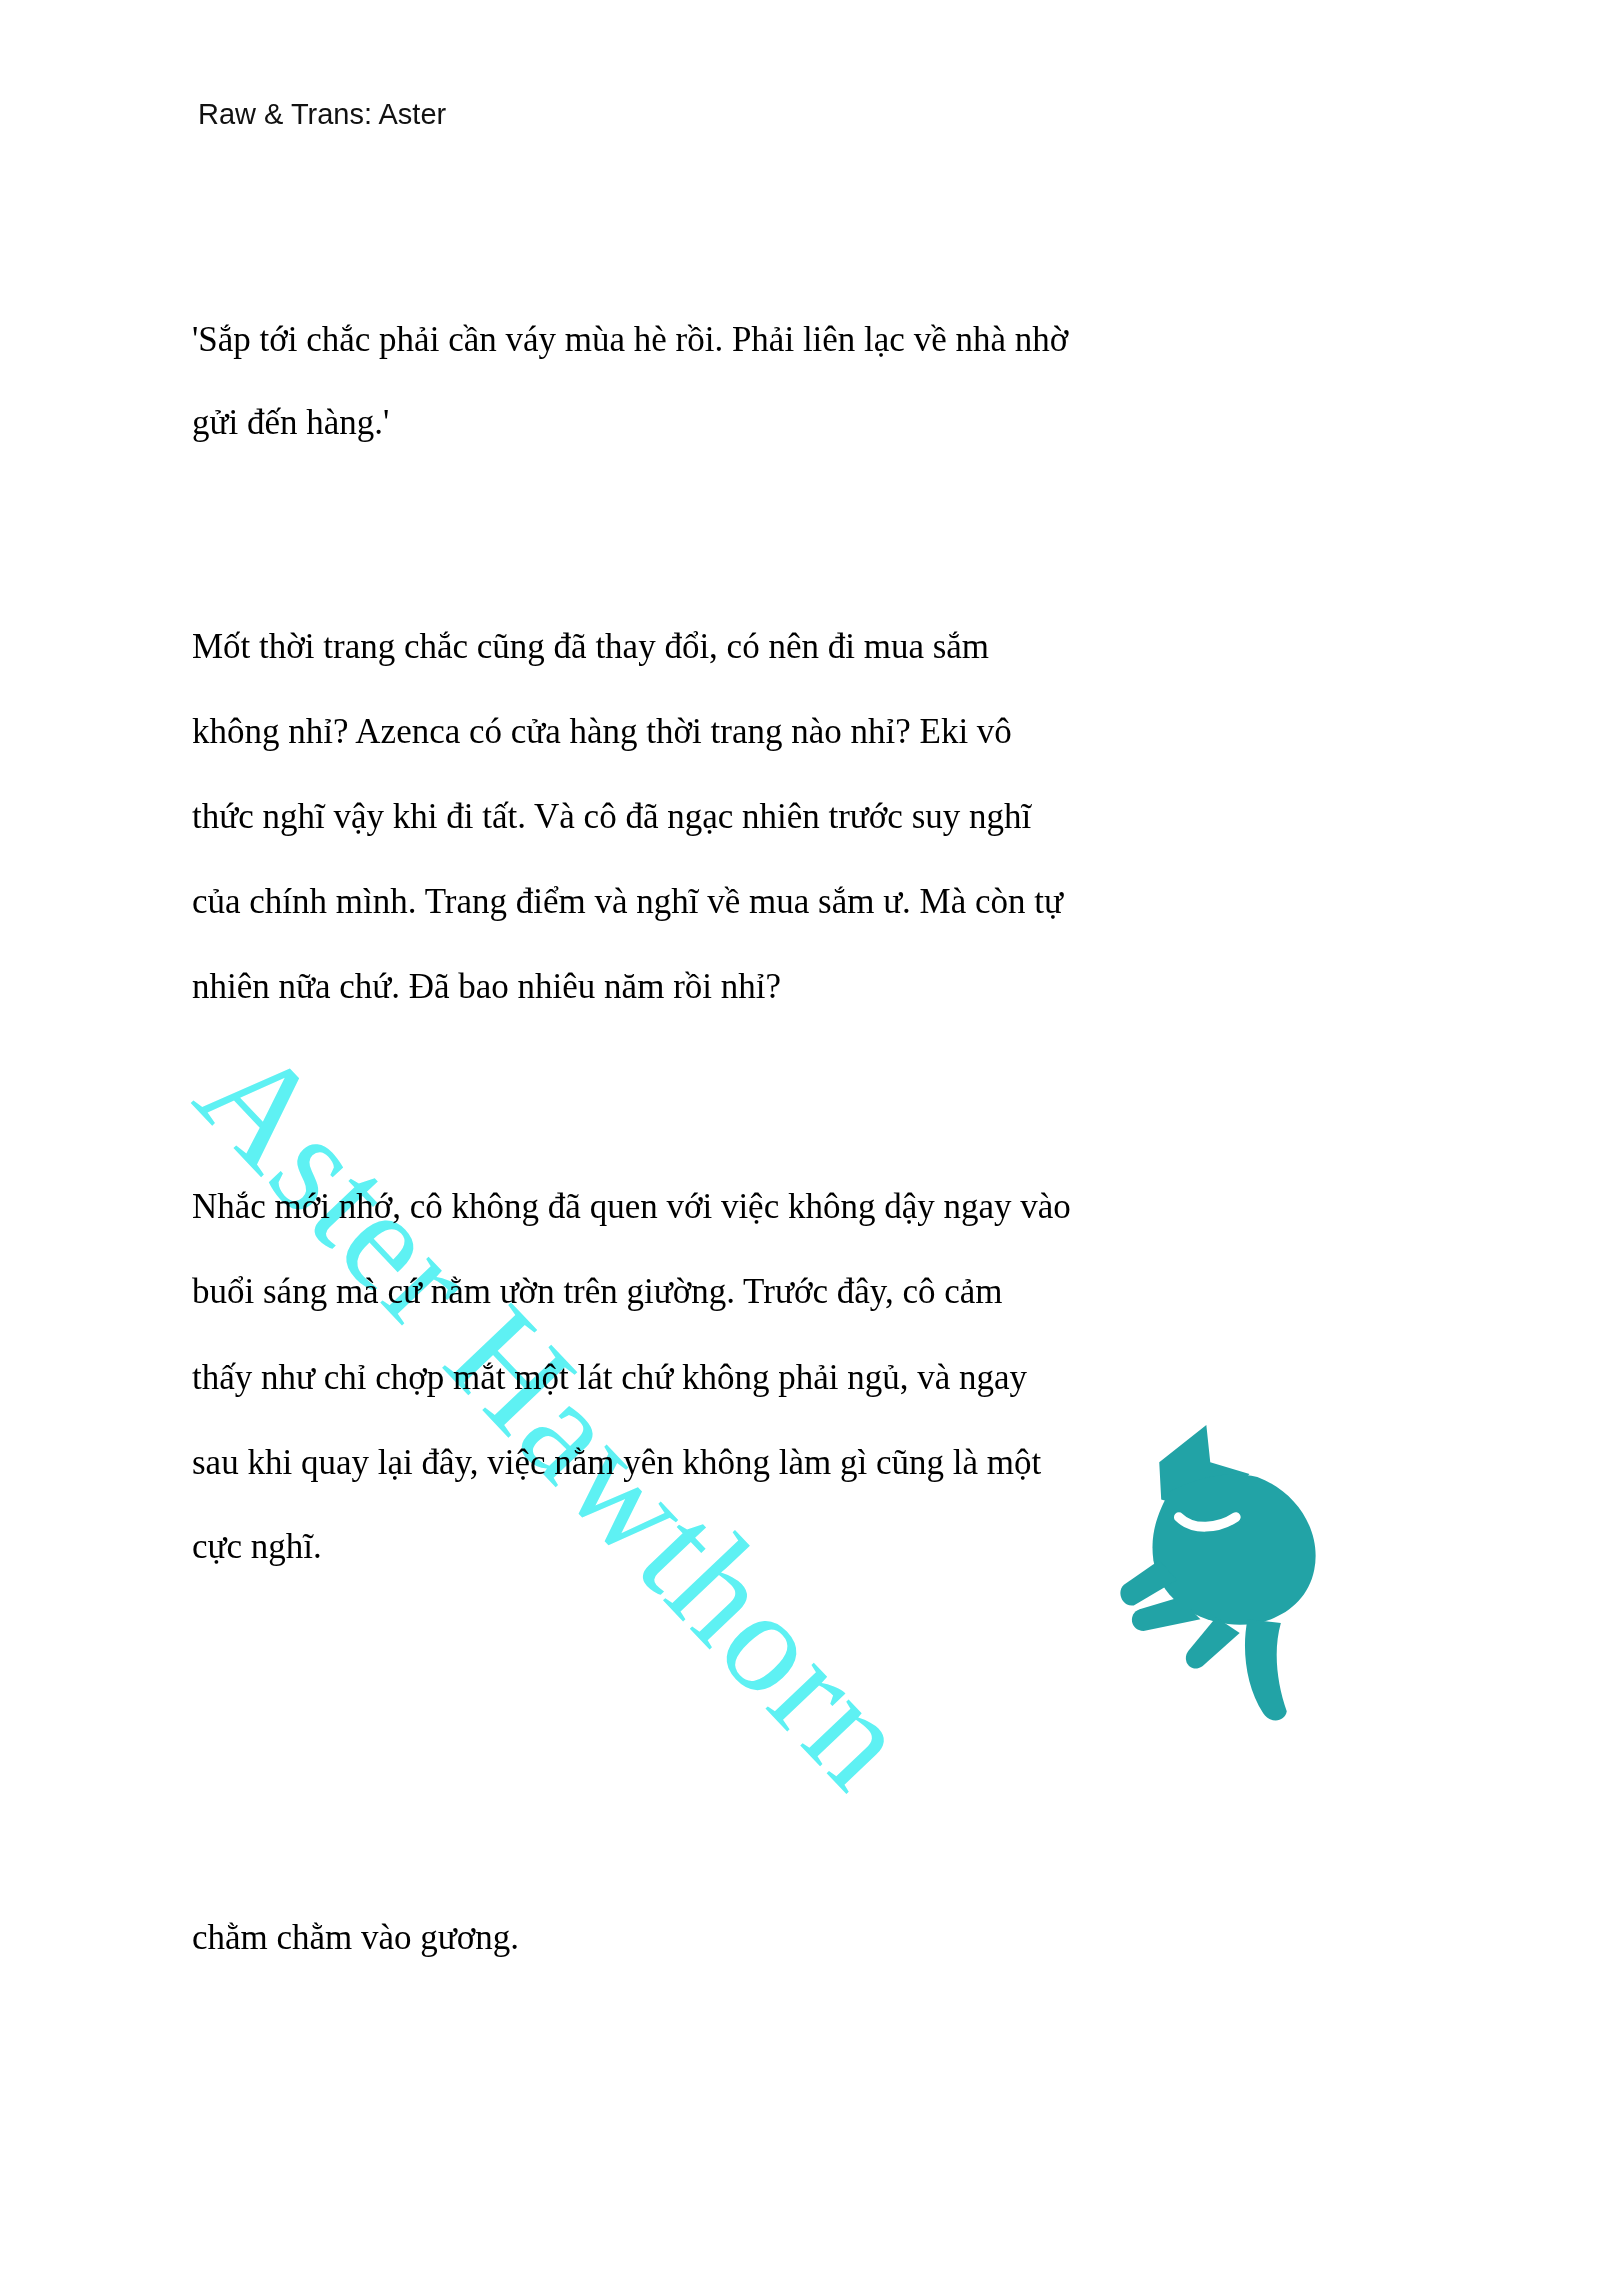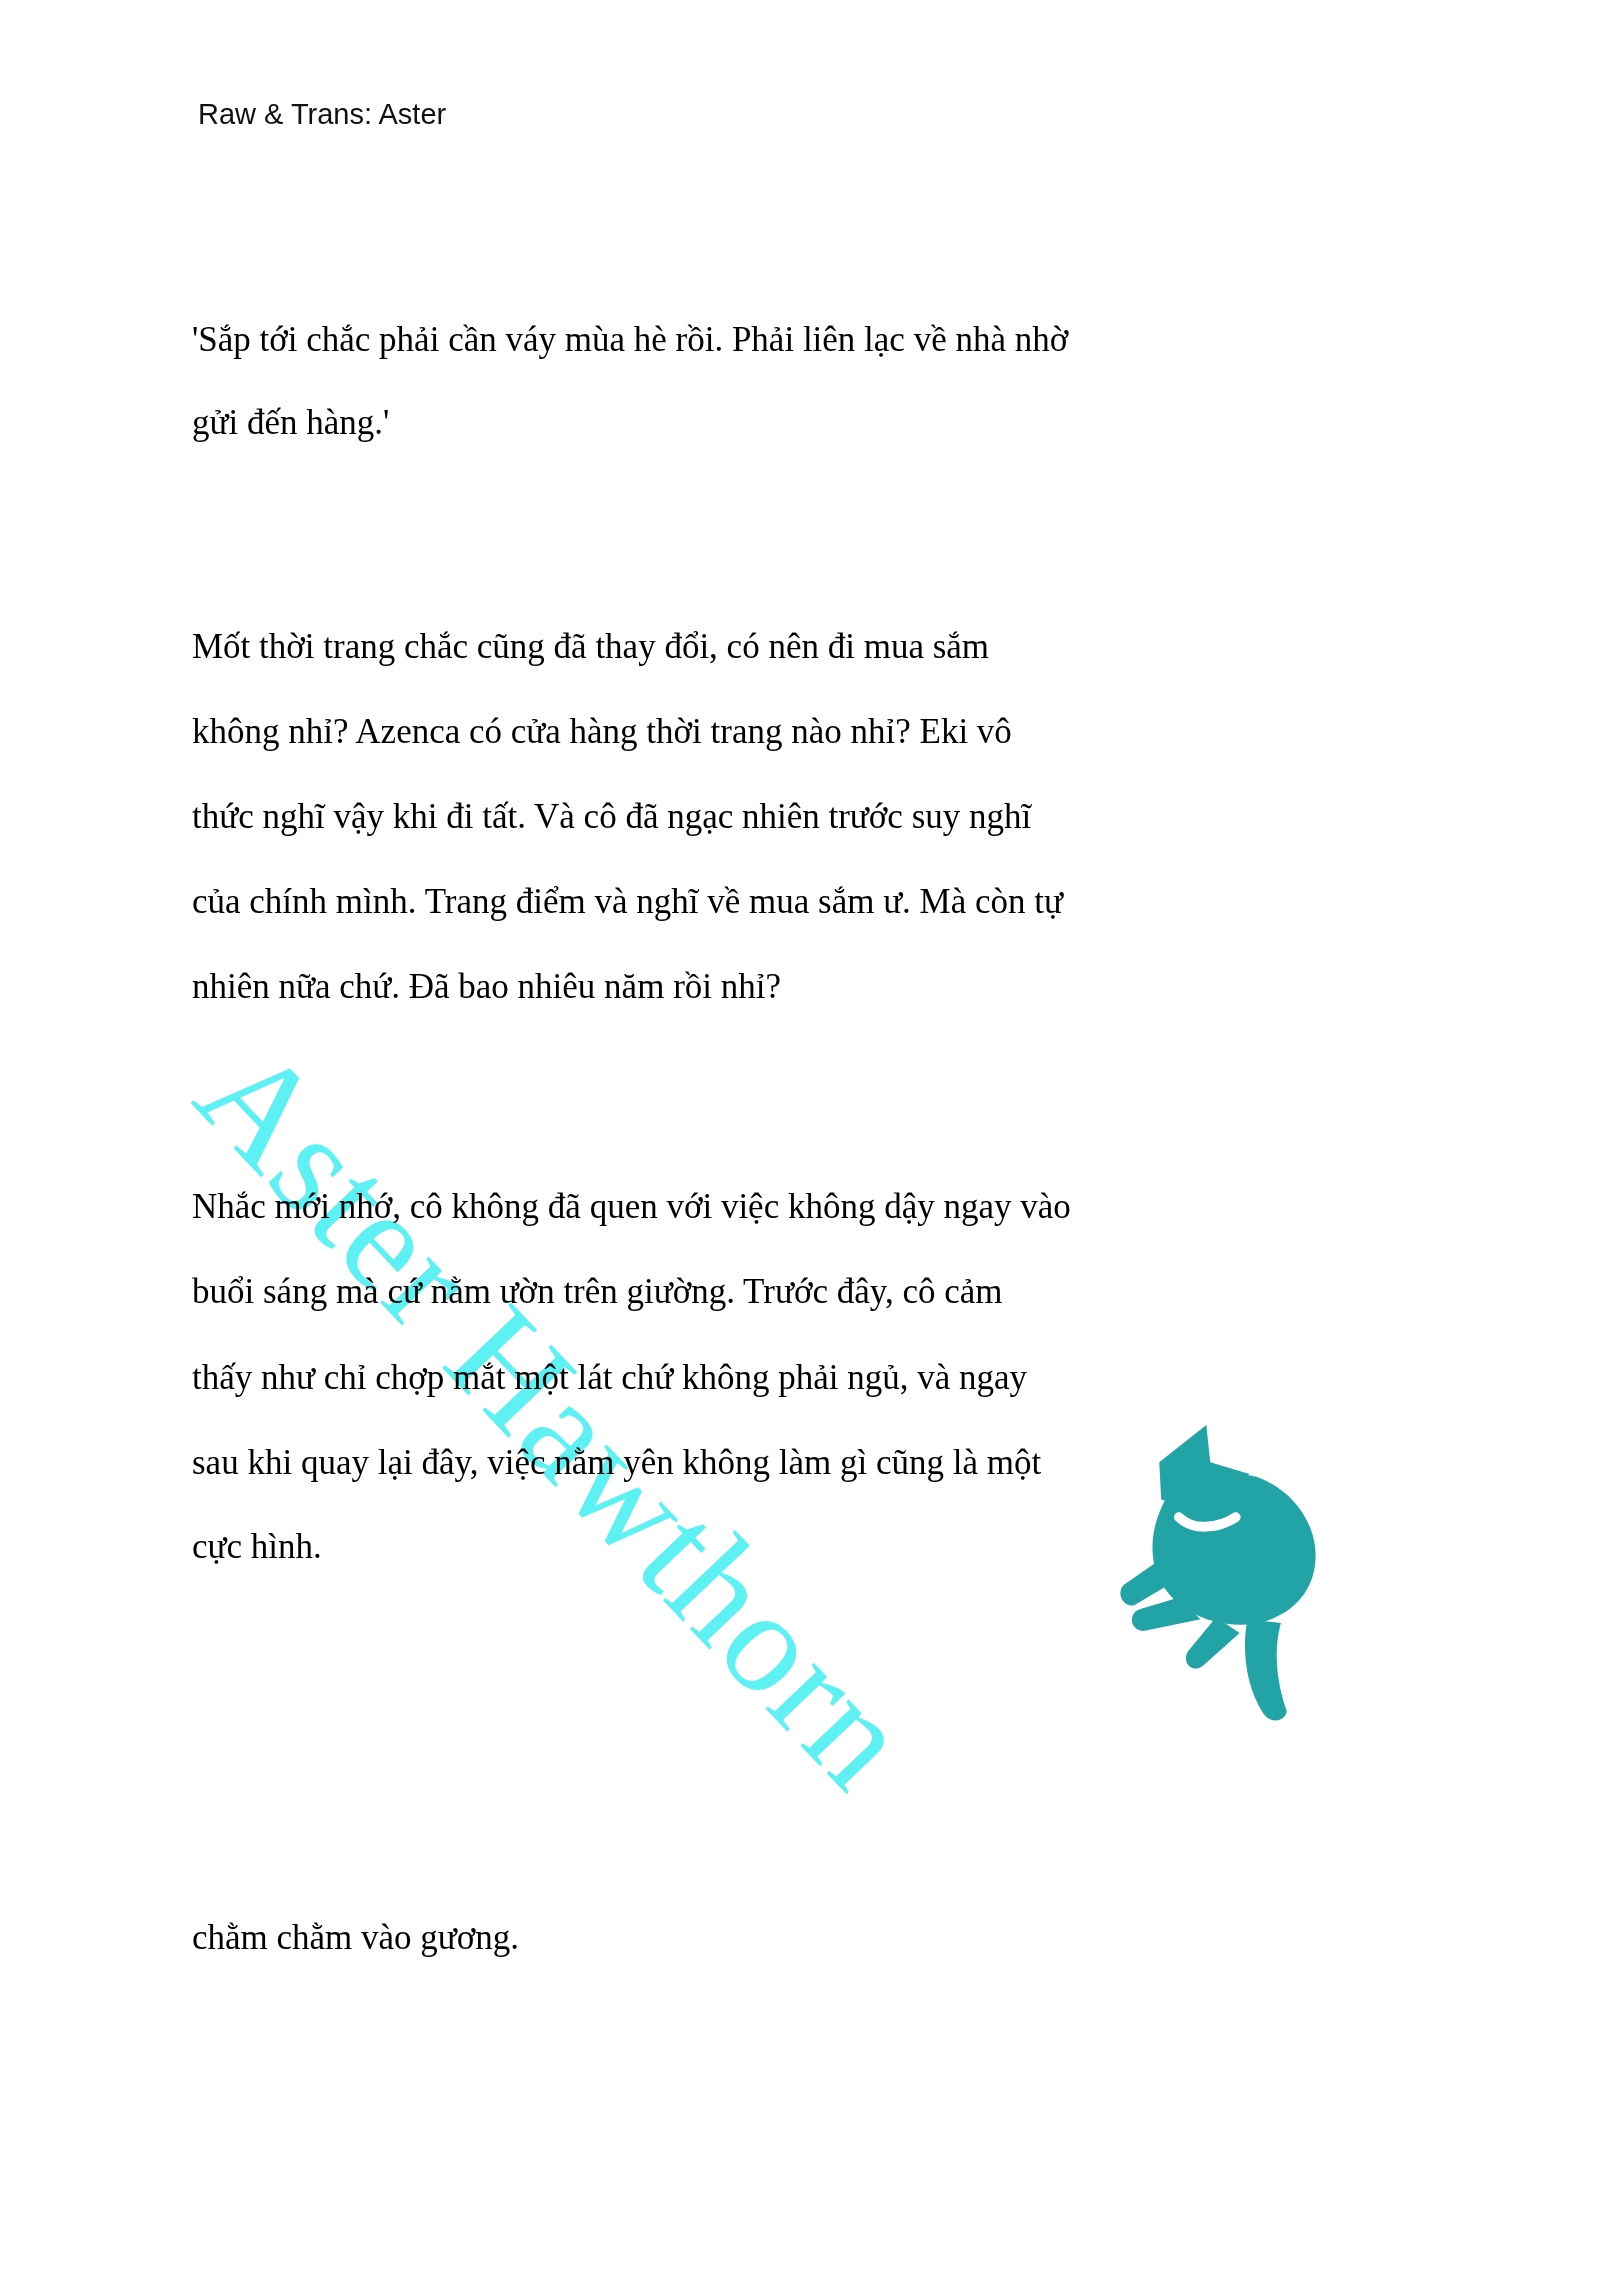--- a/index.html
+++ b/index.html
@@ -101,18 +101,18 @@
   <div class="line" style="top:617px">Mốt thời trang chắc cũng đã thay đổi, có nên đi mua sắm</div>
   <div class="line" style="top:702px">không nhỉ? Azenca có cửa hàng thời trang nào nhỉ? Eki vô</div>
   <div class="line" style="top:787px">thức nghĩ vậy khi đi tất. Và cô đã ngạc nhiên trước suy nghĩ</div>
   <div class="line" style="top:872px">của chính mình. Trang điểm và nghĩ về mua sắm ư. Mà còn tự</div>
   <div class="line" style="top:957px">nhiên nữa chứ. Đã bao nhiêu năm rồi nhỉ?</div>
 
   <div class="line" style="top:1177px">Nhắc mới nhớ, cô không đã quen với việc không dậy ngay vào</div>
   <div class="line" style="top:1262px">buổi sáng mà cứ nằm ườn trên giường. Trước đây, cô cảm</div>
   <div class="line" style="top:1348px">thấy như chỉ chợp mắt một lát chứ không phải ngủ, và ngay</div>
   <div class="line" style="top:1433px">sau khi quay lại đây, việc nằm yên không làm gì cũng là một</div>
-  <div class="line" style="top:1517px">cực hình.</div>
+  <div class="line" style="top:1517px">cực nghĩ.</div>
 
   <div class="line" style="top:1908px">chằm chằm vào gương.</div>
 
 </div>
 
 
 </body></html>

